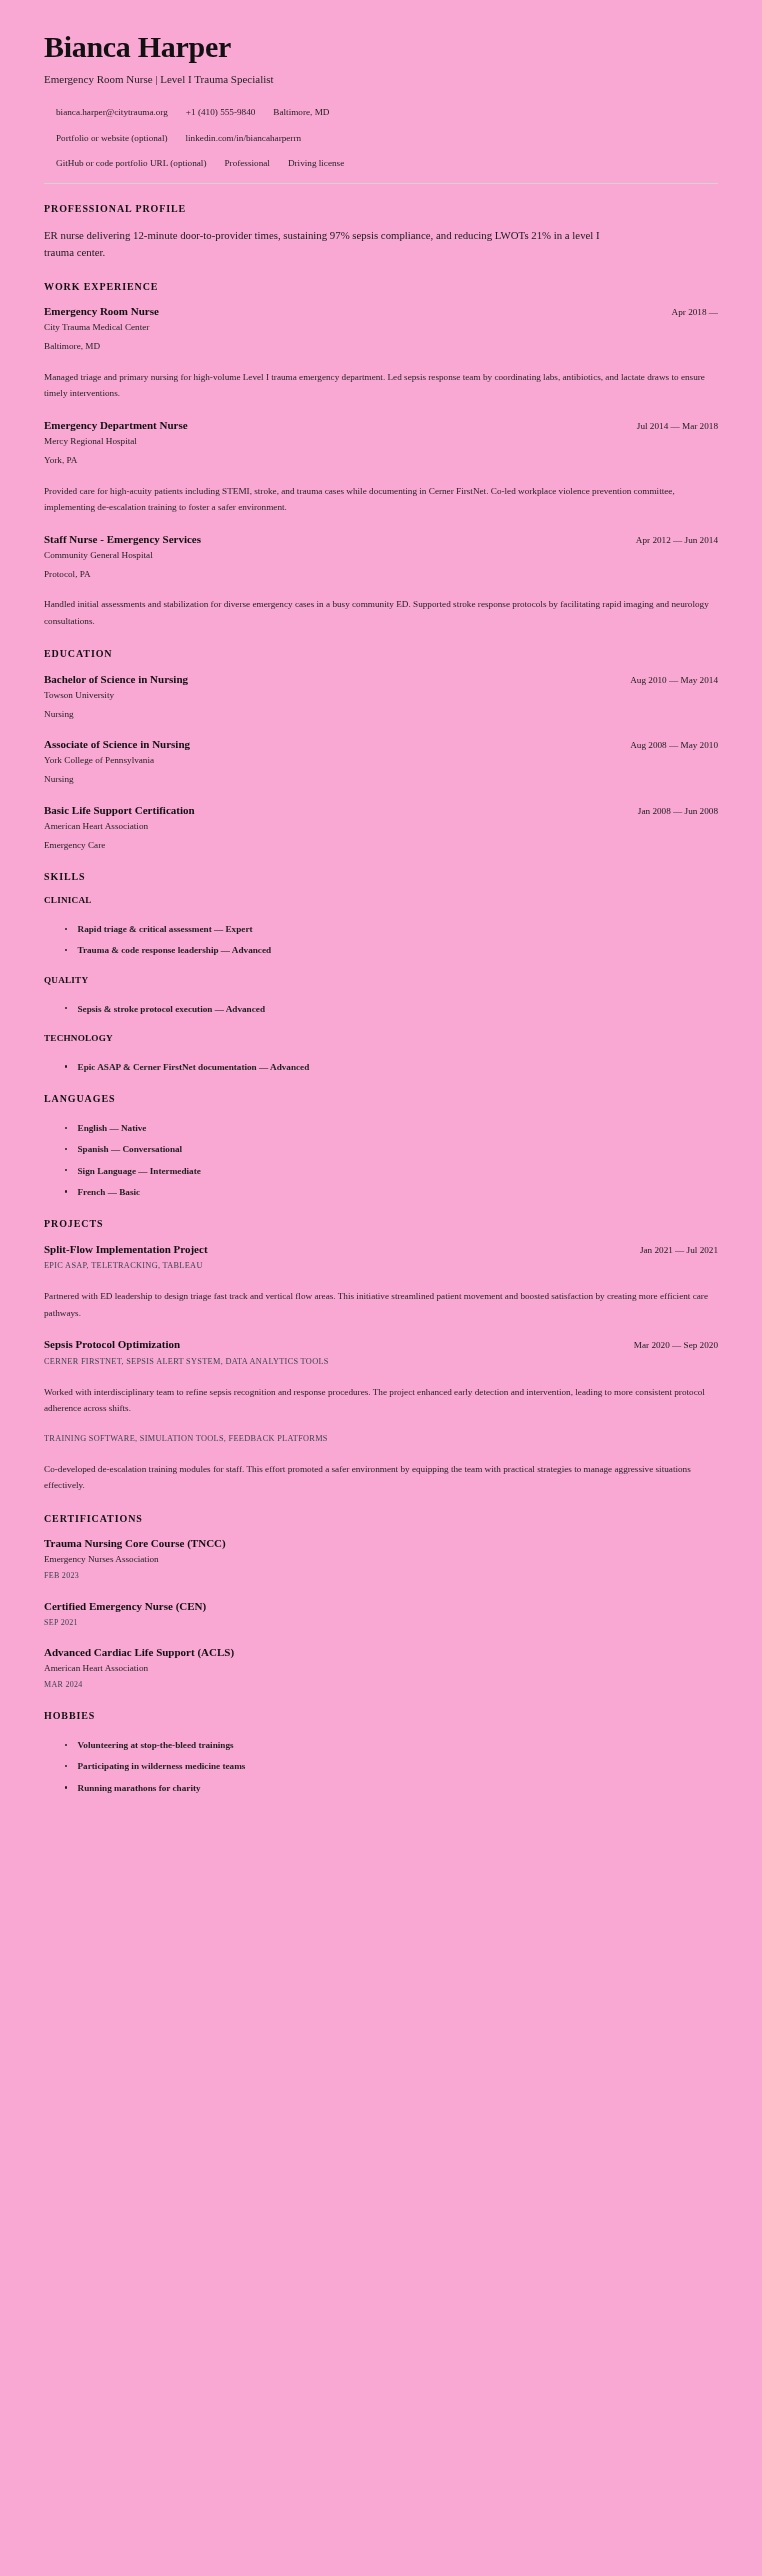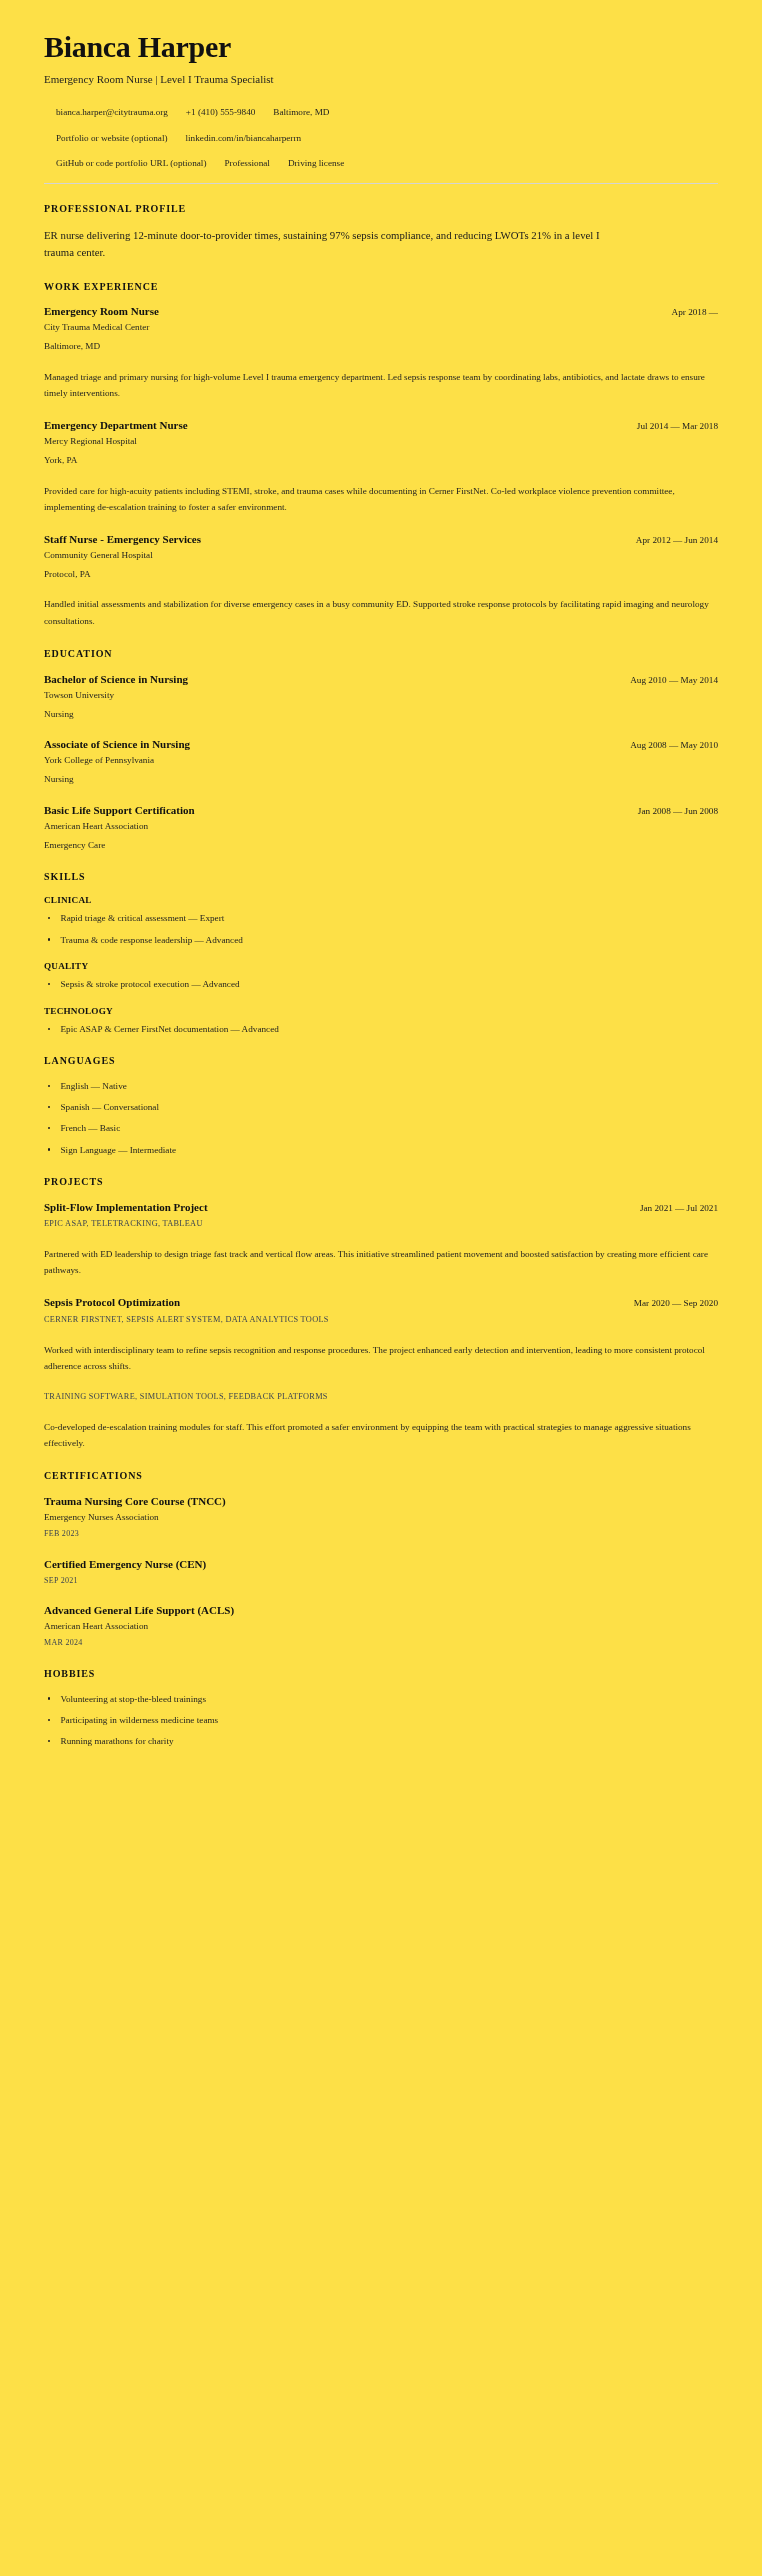--- a/index.html
+++ b/index.html
@@ -11,21 +11,21 @@
   body {
     width: 763px;
     font-family: "Liberation Serif", "DejaVu Serif", serif;
     color: #1a1a1a;
     -webkit-font-smoothing: antialiased;
   }
   .page {
     width: 763px;
     min-height: 2576px;
     padding: 30.5px 44px 38px 44px;
-    background: #fde047;
+    background: #f9a8d4;
   }
 
   
   .name {
     font-size: 30px;
     font-weight: 700;
     letter-spacing: -0.3px;
     line-height: 1.08;
     margin: 0 0 9px 0;
     color: #111111;
@@ -144,22 +144,23 @@
     font-weight: 700;
     letter-spacing: 0.2px;
     text-transform: uppercase;
     color: #111111;
     margin: 0 0 6.4px 0;
   }
 
   
   ul.bullets {
     list-style: none;
-    margin: 0;
+    margin: 17px;
     padding: 0;
+    font-weight: bold;
   }
   ul.bullets li {
     position: relative;
     padding-left: 16.5px;
     font-size: 9.2px;
     line-height: 1.55;
     color: #1f1f1f;
     margin-bottom: 7px;
   }
   ul.bullets li:last-child { margin-bottom: 0; }
@@ -295,22 +296,22 @@
           </ul>
         </div>
       </div>
   </section>
 
   <section class="section gap-lang">
     <h2 class="section-title">Languages</h2>
     <ul class="bullets" id="language-items">
         <li>English — Native</li>
         <li>Spanish — Conversational</li>
+        <li>Sign Language — Intermediate</li>
         <li>French — Basic</li>
-        <li>Sign Language — Intermediate</li>
       </ul>
   </section>
 
   <section class="section">
     <h2 class="section-title">Projects</h2>
     <div id="project-entries">
         <div class="entry">
           <div class="entry-head">
             <h3 class="entry-title">Split-Flow Implementation Project</h3>
             <span class="entry-date">Jan 2021 — Jul 2021</span>
@@ -344,21 +345,21 @@
           <div class="entry-meta">FEB 2023</div>
         </div>
         <div class="entry">
           <div class="entry-head">
             <h3 class="entry-title">Certified Emergency Nurse (CEN)</h3>
           </div>
           <div class="entry-meta">SEP 2021</div>
         </div>
         <div class="entry">
           <div class="entry-head">
-            <h3 class="entry-title">Advanced General Life Support (ACLS)</h3>
+            <h3 class="entry-title">Advanced Cardiac Life Support (ACLS)</h3>
           </div>
           <div class="entry-org">American Heart Association</div>
           <div class="entry-meta">MAR 2024</div>
         </div>
       </div>
   </section>
 
   <section class="section">
     <h2 class="section-title">Hobbies</h2>
     <ul class="bullets" id="hobby-items">

